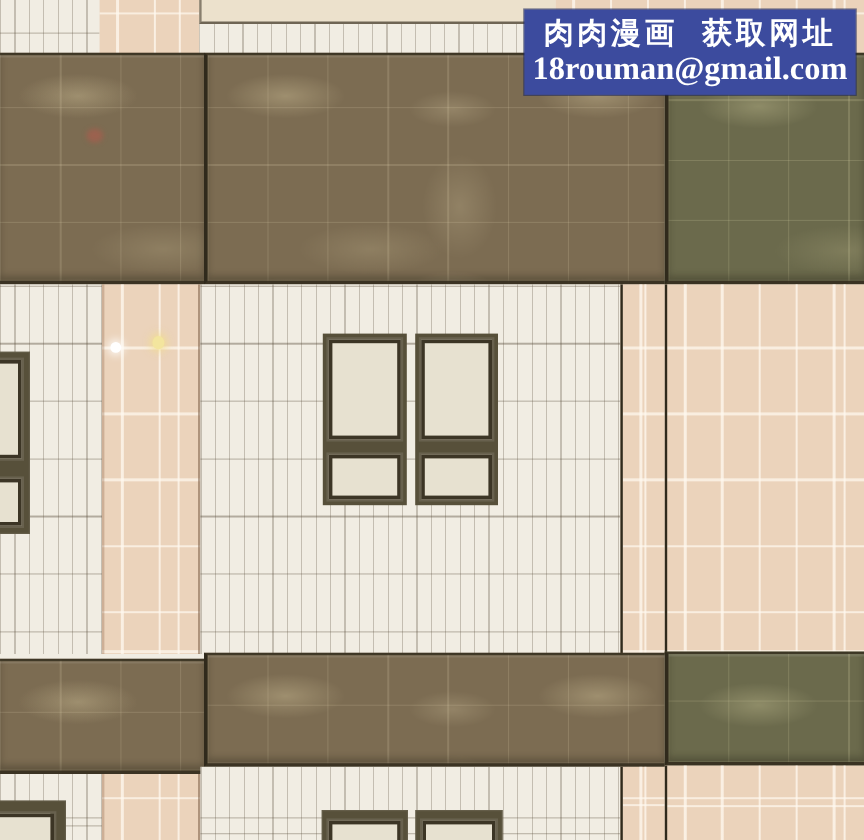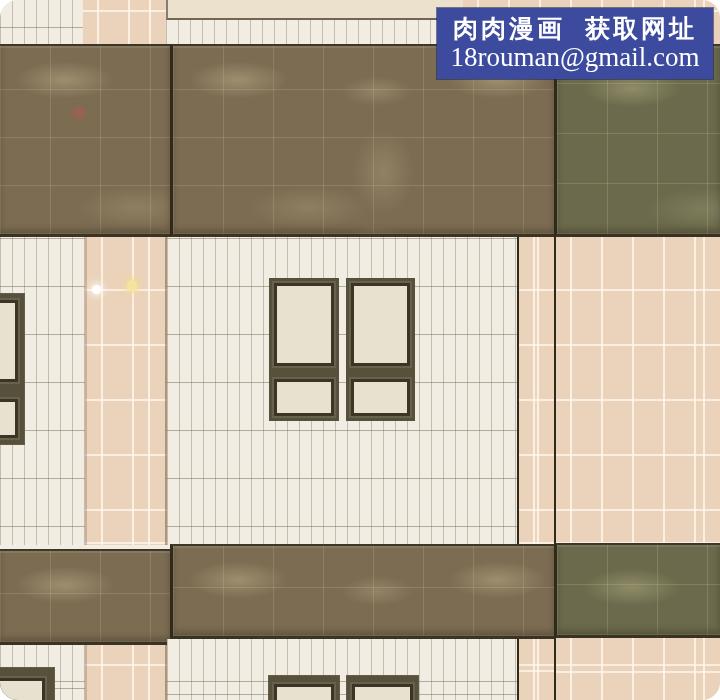--- a/index.html
+++ b/index.html
@@ -1,19 +1,19 @@
 <!DOCTYPE html>
 <html><head>
 <meta charset="utf-8">
 <style>
   html,body{margin:0;padding:0;background:#ffffff;}
   *,*::before,*::after{box-sizing:border-box;}
   .stage{
     position:relative;width:720px;height:700px;overflow:hidden;
-    background:#f1ede3;font-family:"Liberation Sans",sans-serif;border-radius:18px;
+    background:#f1ede3;font-family:"Liberation Sans",sans-serif;
   }
   .abs{position:absolute;}
 
   
   .tile-white{
     background-color:#f1ede3;
     background-image:
       repeating-linear-gradient(90deg, rgba(92,80,62,.30) 0 1px, transparent 1px 12px),
       repeating-linear-gradient(0deg, rgba(92,80,62,.42) 0 1px, transparent 1px 48px);
     background-position:0 0,0 -18px;
@@ -72,21 +72,21 @@
     background:#3c4b9e;
     display:flex;flex-direction:column;align-items:center;justify-content:center;
     color:#ffffff;text-align:center;line-height:1.15;
     box-shadow:0 0 0 1px rgba(30,40,90,.6);
   }
   .banner .l1{
     font-family:"Liberation Sans",sans-serif;font-weight:bold;
     font-size:25px;letter-spacing:3px;white-space:pre;
   }
   .banner .l2{
-    font-family:"Liberation Serif",serif;font-weight:normal;font-size:27px;
+    font-family:"Liberation Serif",serif;font-weight:bold;font-size:27px;
   }
 
   
   .watermark{ opacity:.92; }
 
   
   .sparkle{ border-radius:50%; }
   .sparkle.white{ background:#ffffff; box-shadow:0 0 7px 2px rgba(255,255,255,.85); }
   .sparkle.yellow{ background:#f3e59e; box-shadow:0 0 7px 2px rgba(242,222,140,.85); }
   .smudge{ border-radius:50%; background:rgba(198,84,74,.42); filter:blur(2px); }

